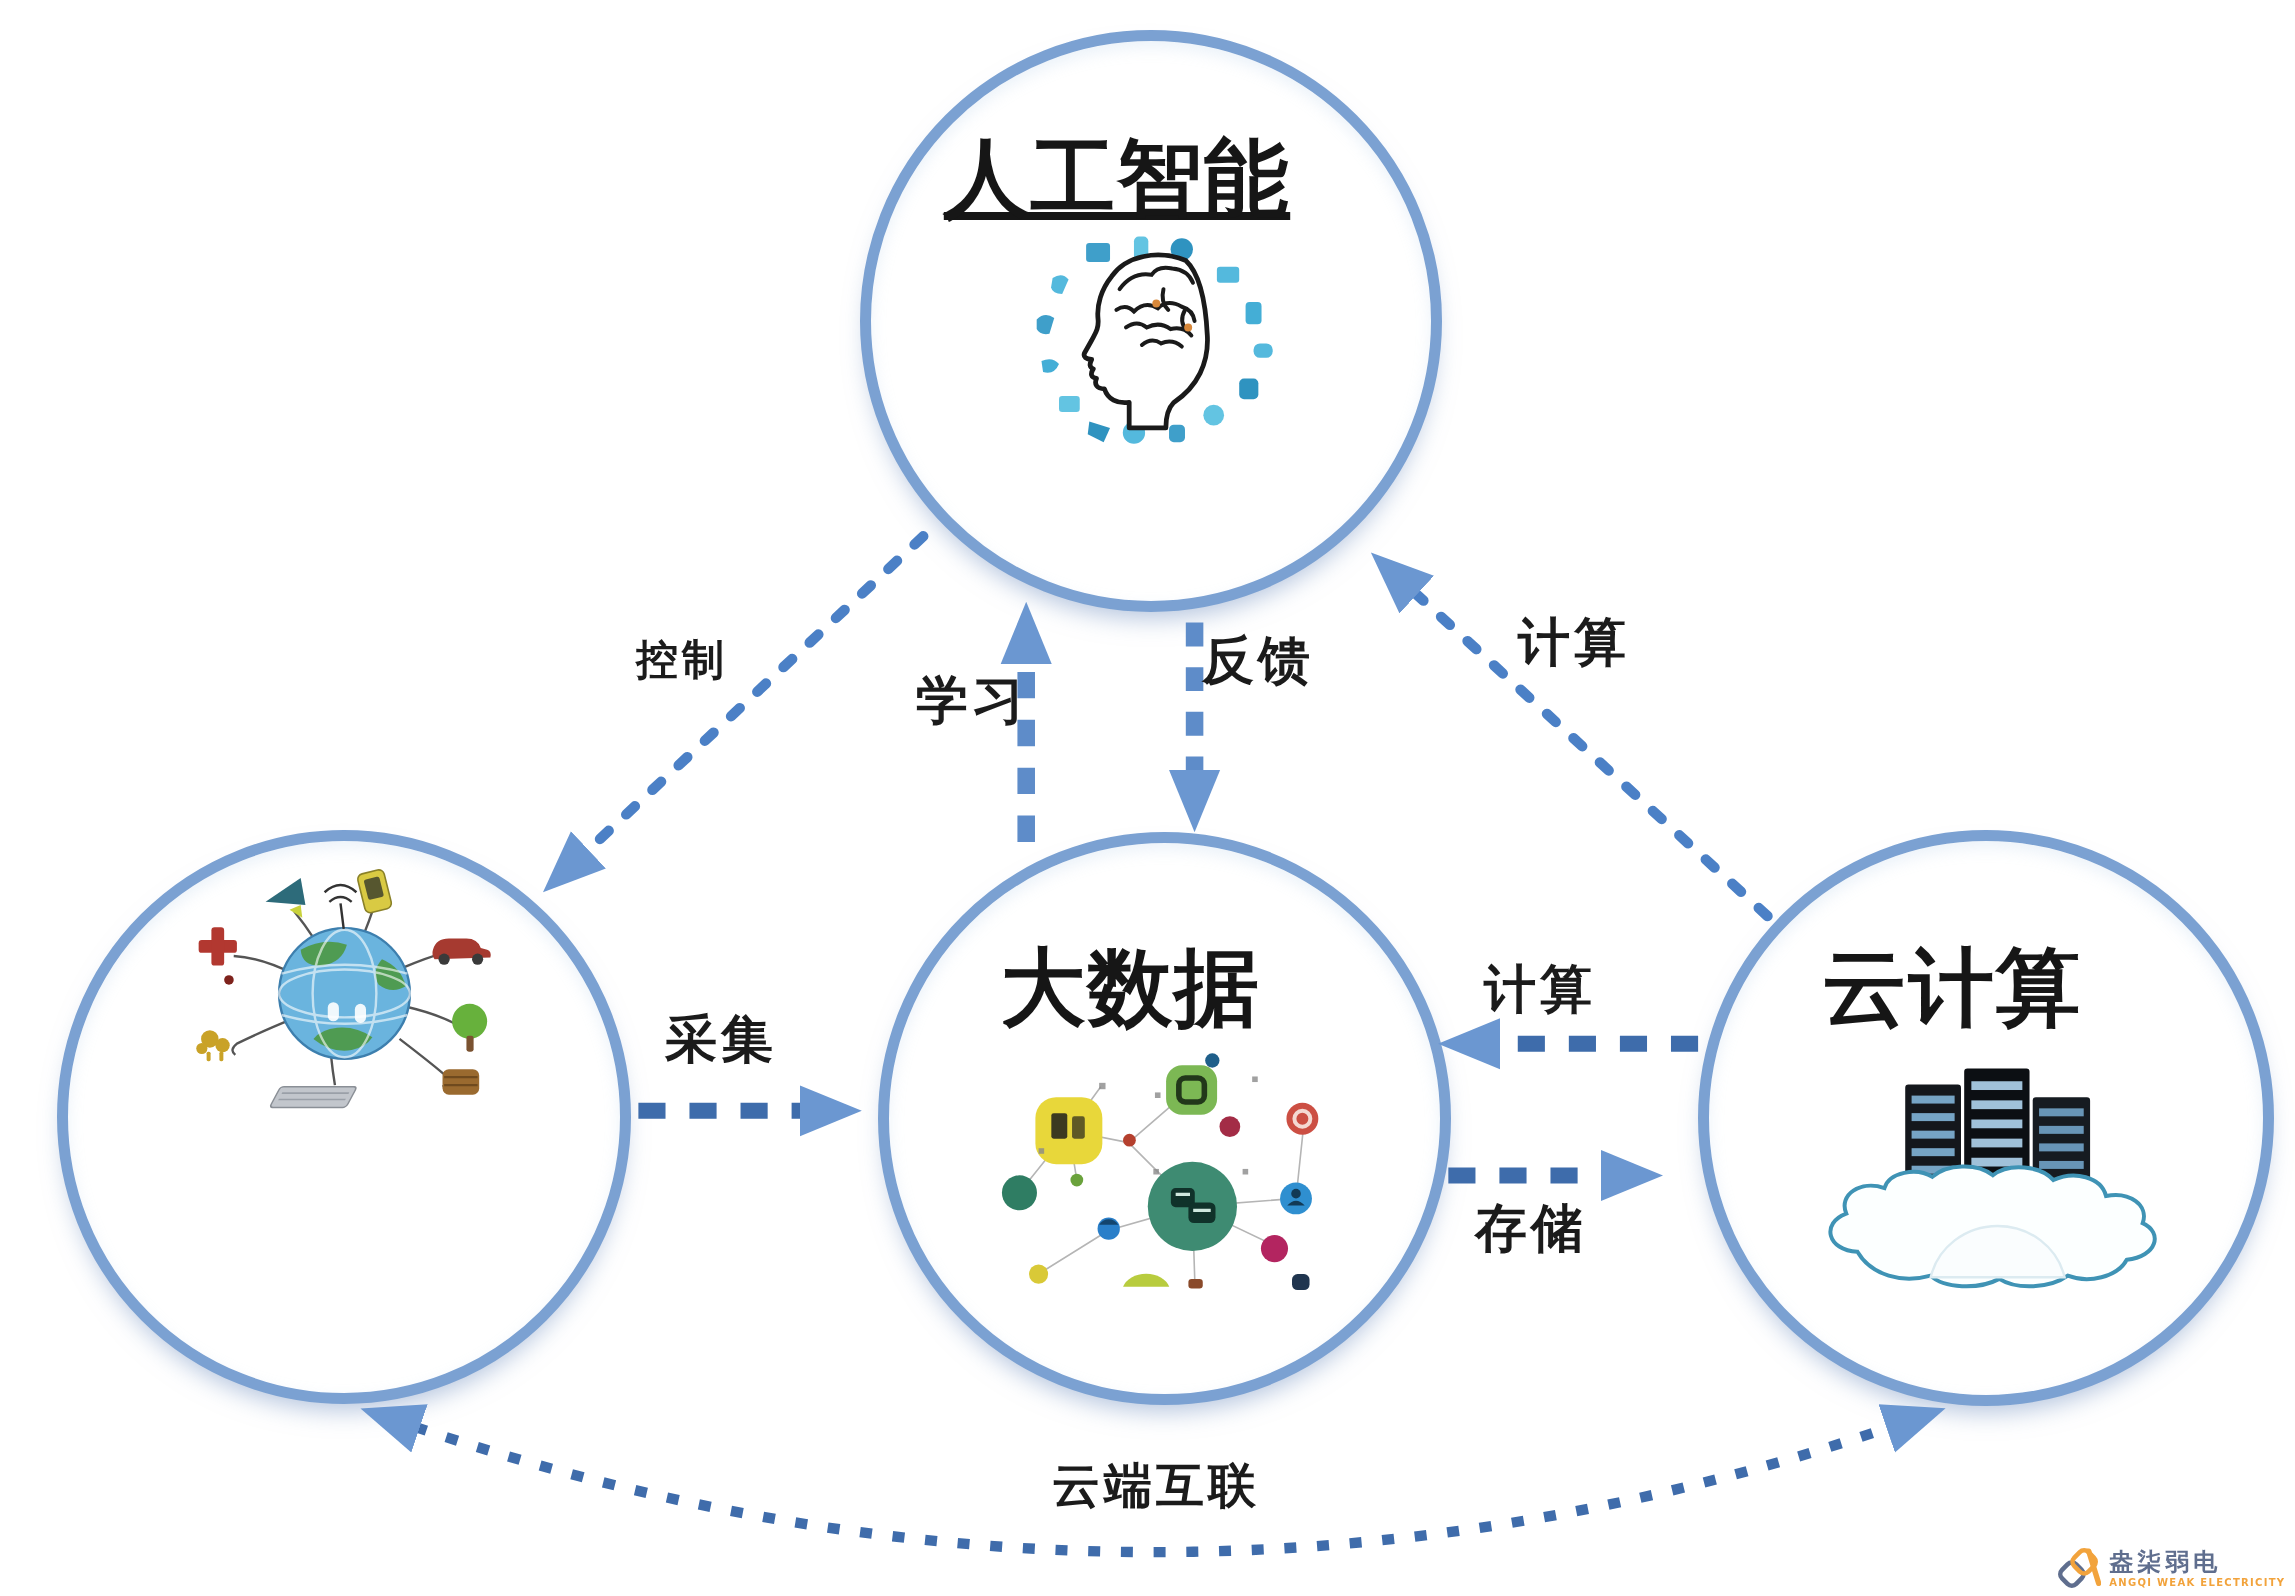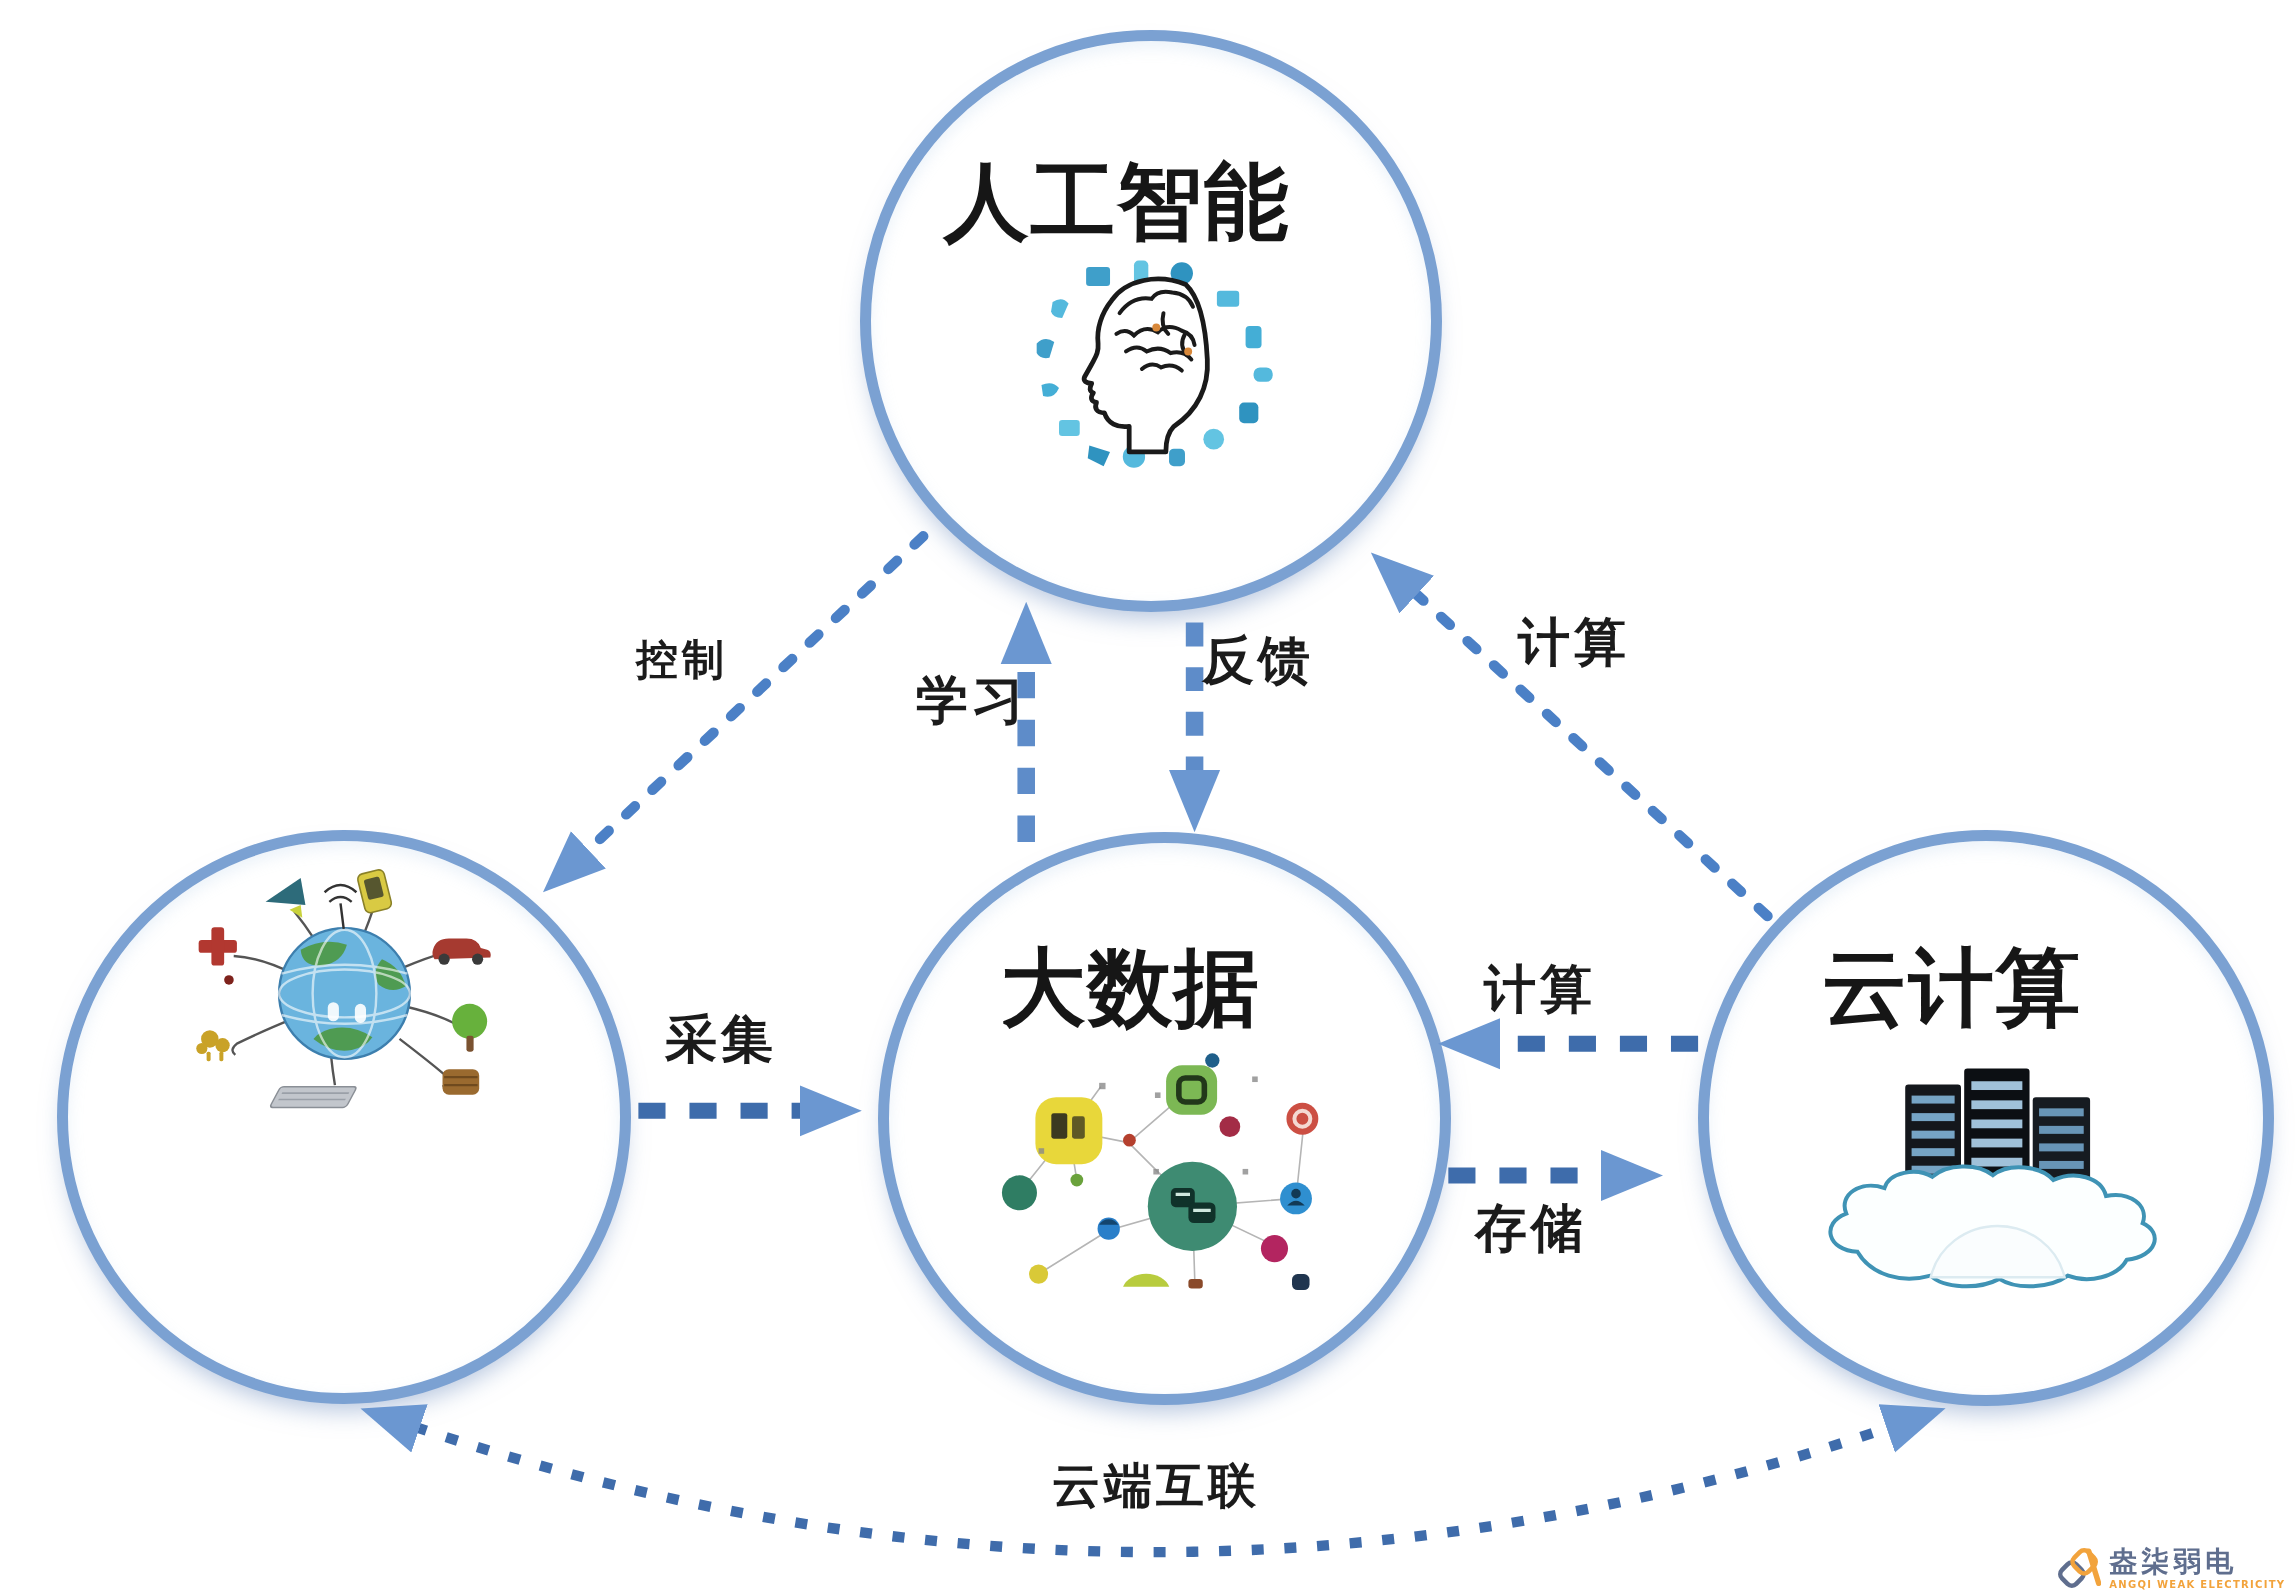--- a/index.html
+++ b/index.html
@@ -21,21 +21,21 @@
   }
   .node-ai{left:860px;top:30px;width:560px;height:560px;}
   .node-iot{left:57px;top:830px;width:552px;height:552px;}
   .node-bigdata{left:878px;top:832px;width:551px;height:551px;}
   .node-cloud{left:1698px;top:830px;width:554px;height:554px;}
   .node-title{
     font-size:85px;font-weight:700;color:#161616;
     letter-spacing:1.6px;white-space:nowrap;line-height:1;
     transform:translateX(-34px);
   }
-  .node-ai .node-title{margin-top:118px;}
+  .node-ai .node-title{margin-top:94px;text-decoration:underline;}
   .node-iot .node-title{margin-top:104px;}
   .node-bigdata .node-title{margin-top:102px;text-align:right;}
   .node-cloud .node-title{margin-top:104px;}
   .node-icon{margin-top:12.8px;}
   .edge-label{
     position:absolute;z-index:3;
     transform:translate(-50%,-50%);
     font-size:52px;font-weight:700;color:#1b1b1b;
     letter-spacing:4px;white-space:nowrap;
   }
@@ -45,21 +45,21 @@
   .lbl-compute-ai{left:1574px;top:643px;}
   .lbl-collect{left:721px;top:1040px;}
   .lbl-compute-bd{left:1540px;top:990px;}
   .lbl-store{left:1531px;top:1229px;}
   .lbl-cloudlink{left:1156px;top:1486px;font-size:48px;}
   .watermark{
     position:absolute;right:9.6px;bottom:4.8px;z-index:4;
     display:flex;align-items:center;gap:8px;
   }
   .wm-texts{display:flex;flex-direction:column;line-height:1.1;}
-  .wm-cn{font-size:28px;font-weight:700;color:#5f6e8e;letter-spacing:4px;}
+  .wm-cn{font-size:24px;font-weight:700;color:#5f6e8e;letter-spacing:4px;}
   .wm-en{font-size:10px;font-weight:700;color:#f2a33c;letter-spacing:1.3px;margin-top:1.6px;}
 </style>
 </head>
 <body>
 
 <div class="canvas">
 
   <svg class="connectors" viewBox="0 0 2876 2000" xmlns="http://www.w3.org/2000/svg">
     <defs>
       <marker id="arrow" markerUnits="userSpaceOnUse" markerWidth="84" markerHeight="74" refX="6" refY="36" orient="auto-start-reverse">

